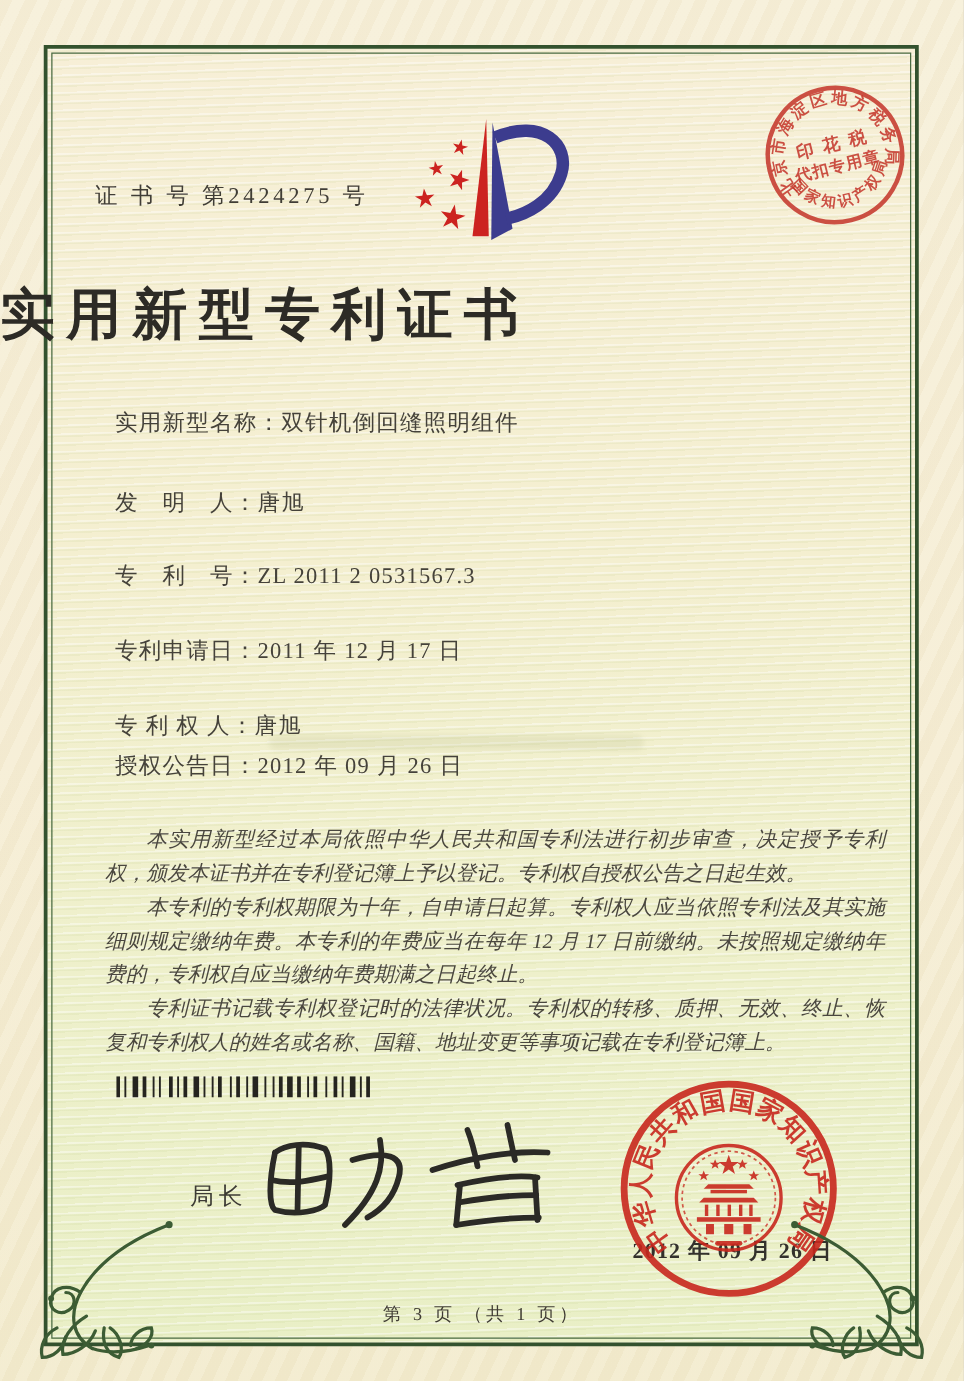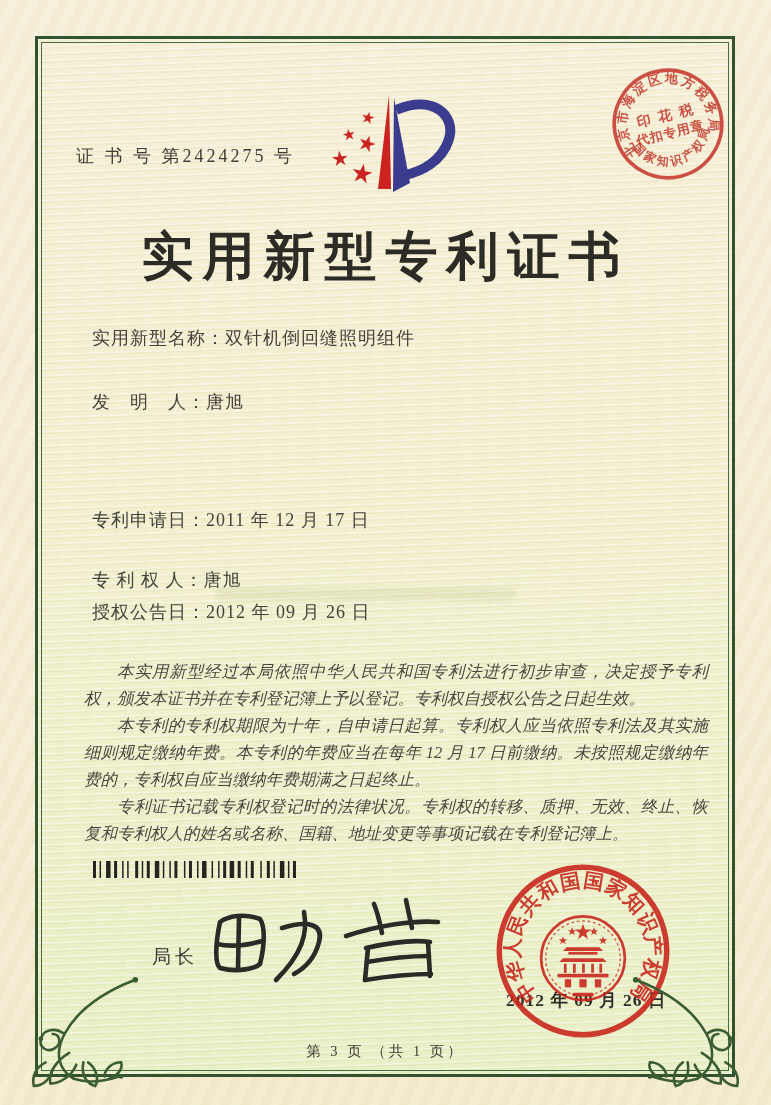--- a/index.html
+++ b/index.html
@@ -22,22 +22,22 @@
     content:""; position:absolute; left:3px; top:3px; right:3px; bottom:3px;
     border:1px solid #4a6b42; pointer-events:none;
   }
   .corner{position:absolute; width:118px; height:118px; z-index:3;}
   .corner.bl{left:22px; bottom:12px;}
   .corner.br{right:22px; bottom:12px; transform:scaleX(-1);}
   .cert-no{position:absolute; left:76px; top:100px; font-size:18px; letter-spacing:3px; color:#403d36;margin-top:44px;}
   .logo{position:absolute; left:312px; top:82px;}
   .tax-stamp{position:absolute; left:606px; top:62px; z-index:2;}
   .title{
-    position:absolute; left:0; right:0; top:222px; margin:0; text-align:center;
-    font-size:52px; font-weight:bold; letter-spacing:9px; color:#2d2b26;
+    position:absolute; left:0; right:0; top:222px; margin:0; 
+    font-size:44px; font-weight:bold; letter-spacing:9px; color:#2d2b26;
   }
   .row{position:absolute; left:92px; font-size:18px; letter-spacing:1px; color:#45423a; white-space:nowrap;}
   .row .num{font-family:"Liberation Serif","DejaVu Serif",serif;}
   .body-text{
     position:absolute; left:84px; top:658px; width:624px;
     font-size:16.5px; line-height:27px; text-align:justify; color:#4a473f;
   }
   .body-text p{margin:0; text-indent:2em;font-style:italic;}
   .barcode{position:absolute; left:93px; top:861px; width:208px; height:17px;}
   .sig-label{position:absolute; left:152px; top:944px; font-size:19px; letter-spacing:4px; color:#3c3a34;}
@@ -122,20 +122,23 @@
     </g>
   </svg>
 
   <h1 class="title">实用新型专利证书</h1>
 
   <div class="row" style="top:390px">
     <span>发　明　人：</span><span class="num">唐旭</span>
   </div>
   <div class="row" style="top:326px">
     <span>实用新型名称：</span><span class="num">双针机倒回缝照明组件</span>
+  </div>
+  <div class="row" style="top:448px">
+    <span>专　利　号：</span><span class="num">ZL 2011 2 0531567.3</span>
   </div>
   <div class="row" style="top:508px">
     <span>专利申请日：</span><span class="num">2011 年 12 月 17 日</span>
   </div>
   <div class="row" style="top:568px">
     <span>专 利 权 人：</span><span class="num">唐旭</span>
   </div>
   <div class="row" style="top:600px">
     <span>授权公告日：</span><span class="num">2012 年 09 月 26 日</span>
   </div>

